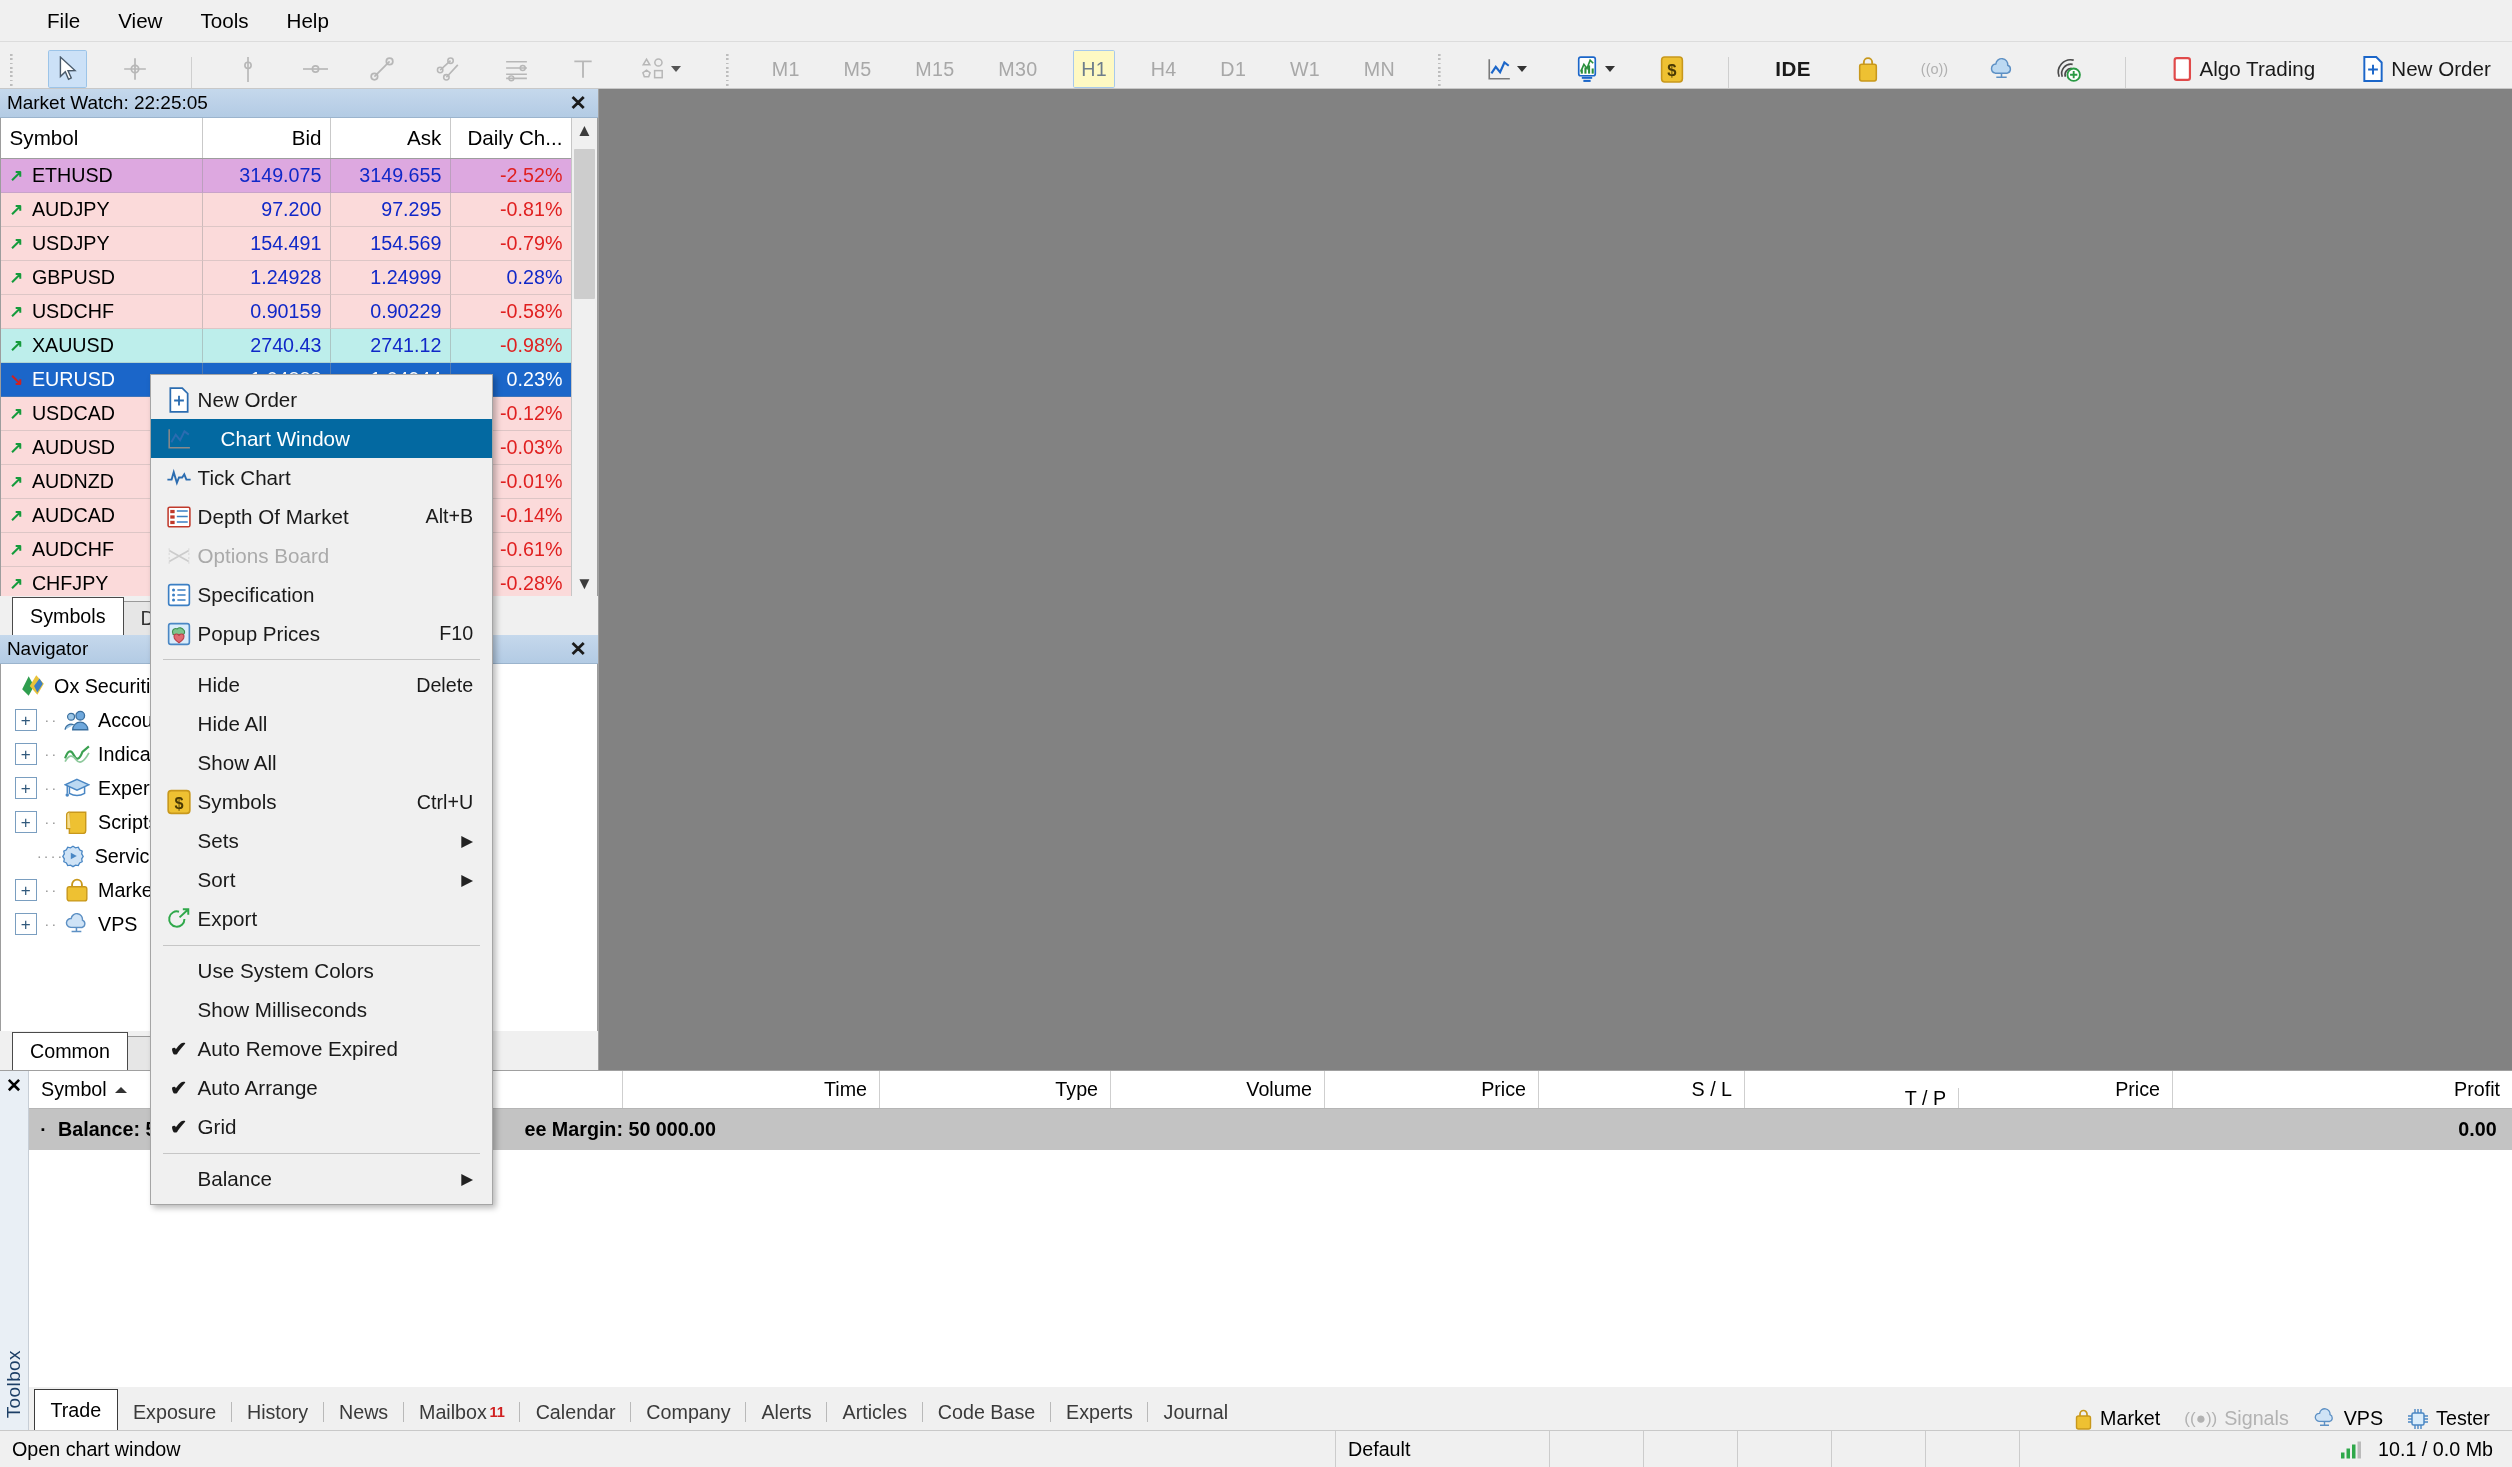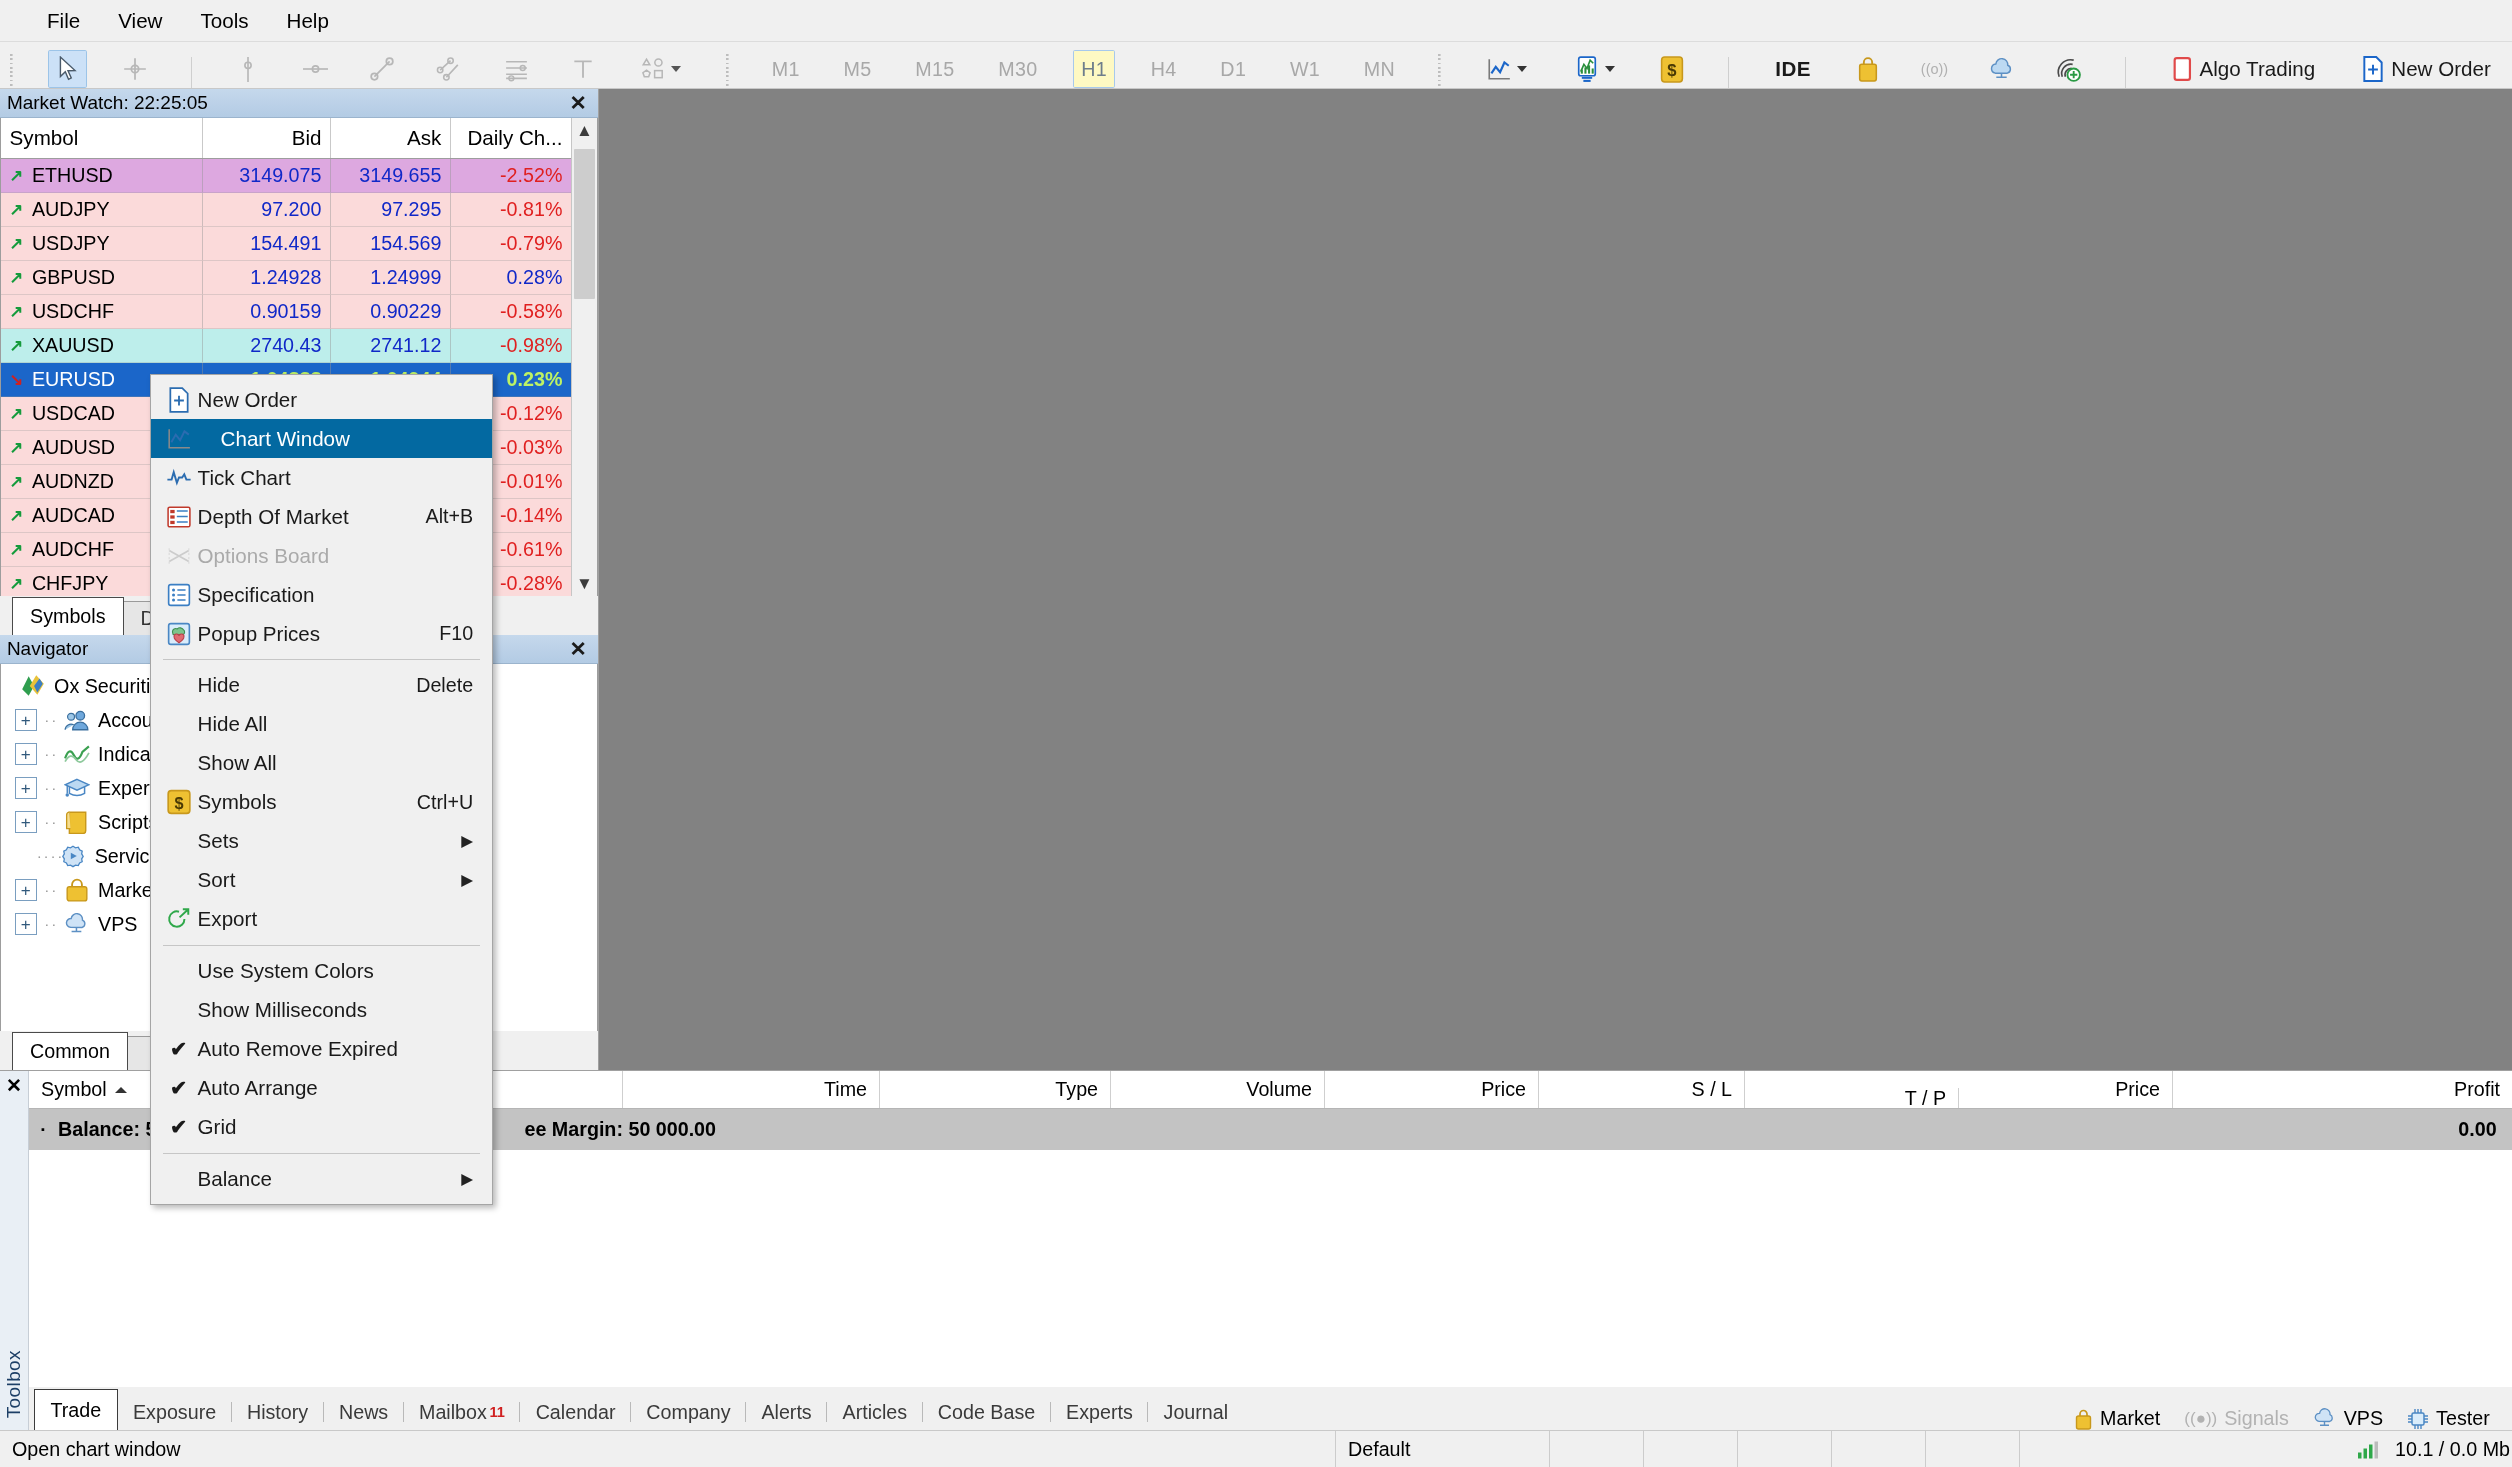--- a/index.html
+++ b/index.html
@@ -80,21 +80,21 @@
   .arrow.up { color:#159b3c; }
   .arrow.down { color:#cc2222; }
   .val { color:#1028c8; font-variant-numeric:tabular-nums; }
   .chg-neg { color:#e02020; }
   .chg-pos { color:#1028c8; }
   .r-purple { background:#dda8e0; }
   .r-pink   { background:#fbdada; }
   .r-cyan   { background:#bdeeeb; }
   .r-sel    { background:#1b66c9; }
   .r-sel .c { color:#fff; }
-  .r-sel .val, .r-sel .chg-neg, .r-sel .chg-pos { color:#bef264;font-weight:bold; }
+  .r-sel .val, .r-sel .chg-neg, .r-sel .chg-pos { color:#ffffff; }
   .mw-scroll { width:26px; flex:0 0 26px; background:#f0f0f0; border-left:0.9px solid #c6c6c6;
                display:flex; flex-direction:column; align-items:center; }
   .sb-arrow { height:26px; width:26px; display:flex; align-items:center; justify-content:center;
               font-size:17px; color:#3c3c3c; }
   .sb-track { flex:1 1 auto; width:100%; background:#f0f0f0; position:relative; }
   .sb-thumb { position:absolute; left:1.7px; right:1.7px; top:5.1px; height:150px;
               background:#cdcdcd; border-radius:0.9px; }
 
   .tabstrip { height:39px; display:flex; align-items:flex-end; padding-left:12px;
               background:#f0f0f0; flex:0 0 auto; margin-top:-1.7px; position:relative; z-index:5;}
@@ -171,21 +171,21 @@
   .tbr-item.dim { color:#b2b2b2; }
 
   
   .statusbar { height:38px; flex:0 0 auto; background:#f0f0f0; border-top:0.9px solid #c9c9c9;
                display:flex; align-items:center; font-size:19.7px; }
   .sb-cell { height:100%; display:flex; align-items:center; padding:0 12px;
              border-right:0.9px solid #cccccc; }
   .sb-first { width:1336px; flex:0 0 1336px; border-right:0.9px solid #cccccc; }
   .sb-def { width:214px; flex:0 0 214px; }
   .sb-sm { width:94px; flex:0 0 94px; }
-  .sb-last { margin-left:auto; display:flex; align-items:center; gap:16px; padding-right:2px;
+  .sb-last { margin-left:auto; display:flex; align-items:center; gap:16px; padding-right:19px;
              border-right:none; }
 
   
   .ctxmenu { position:absolute; left:150px; top:374px; width:343px; background:#f0f0f0;
              border:0.9px solid #a5a5a5; box-shadow:2.6px 2.6px 6px rgba(0,0,0,.28);
              padding:5.1px 0; z-index:100; }
   .ctx-item { height:39px; display:flex; align-items:center; font-size:20.6px; padding:0 8.6px;
               color:#1a1a1a; position:relative; }
   .ctx-item .ci { width:38px; flex:0 0 38px; display:flex; align-items:center;
                   justify-content:center; }

